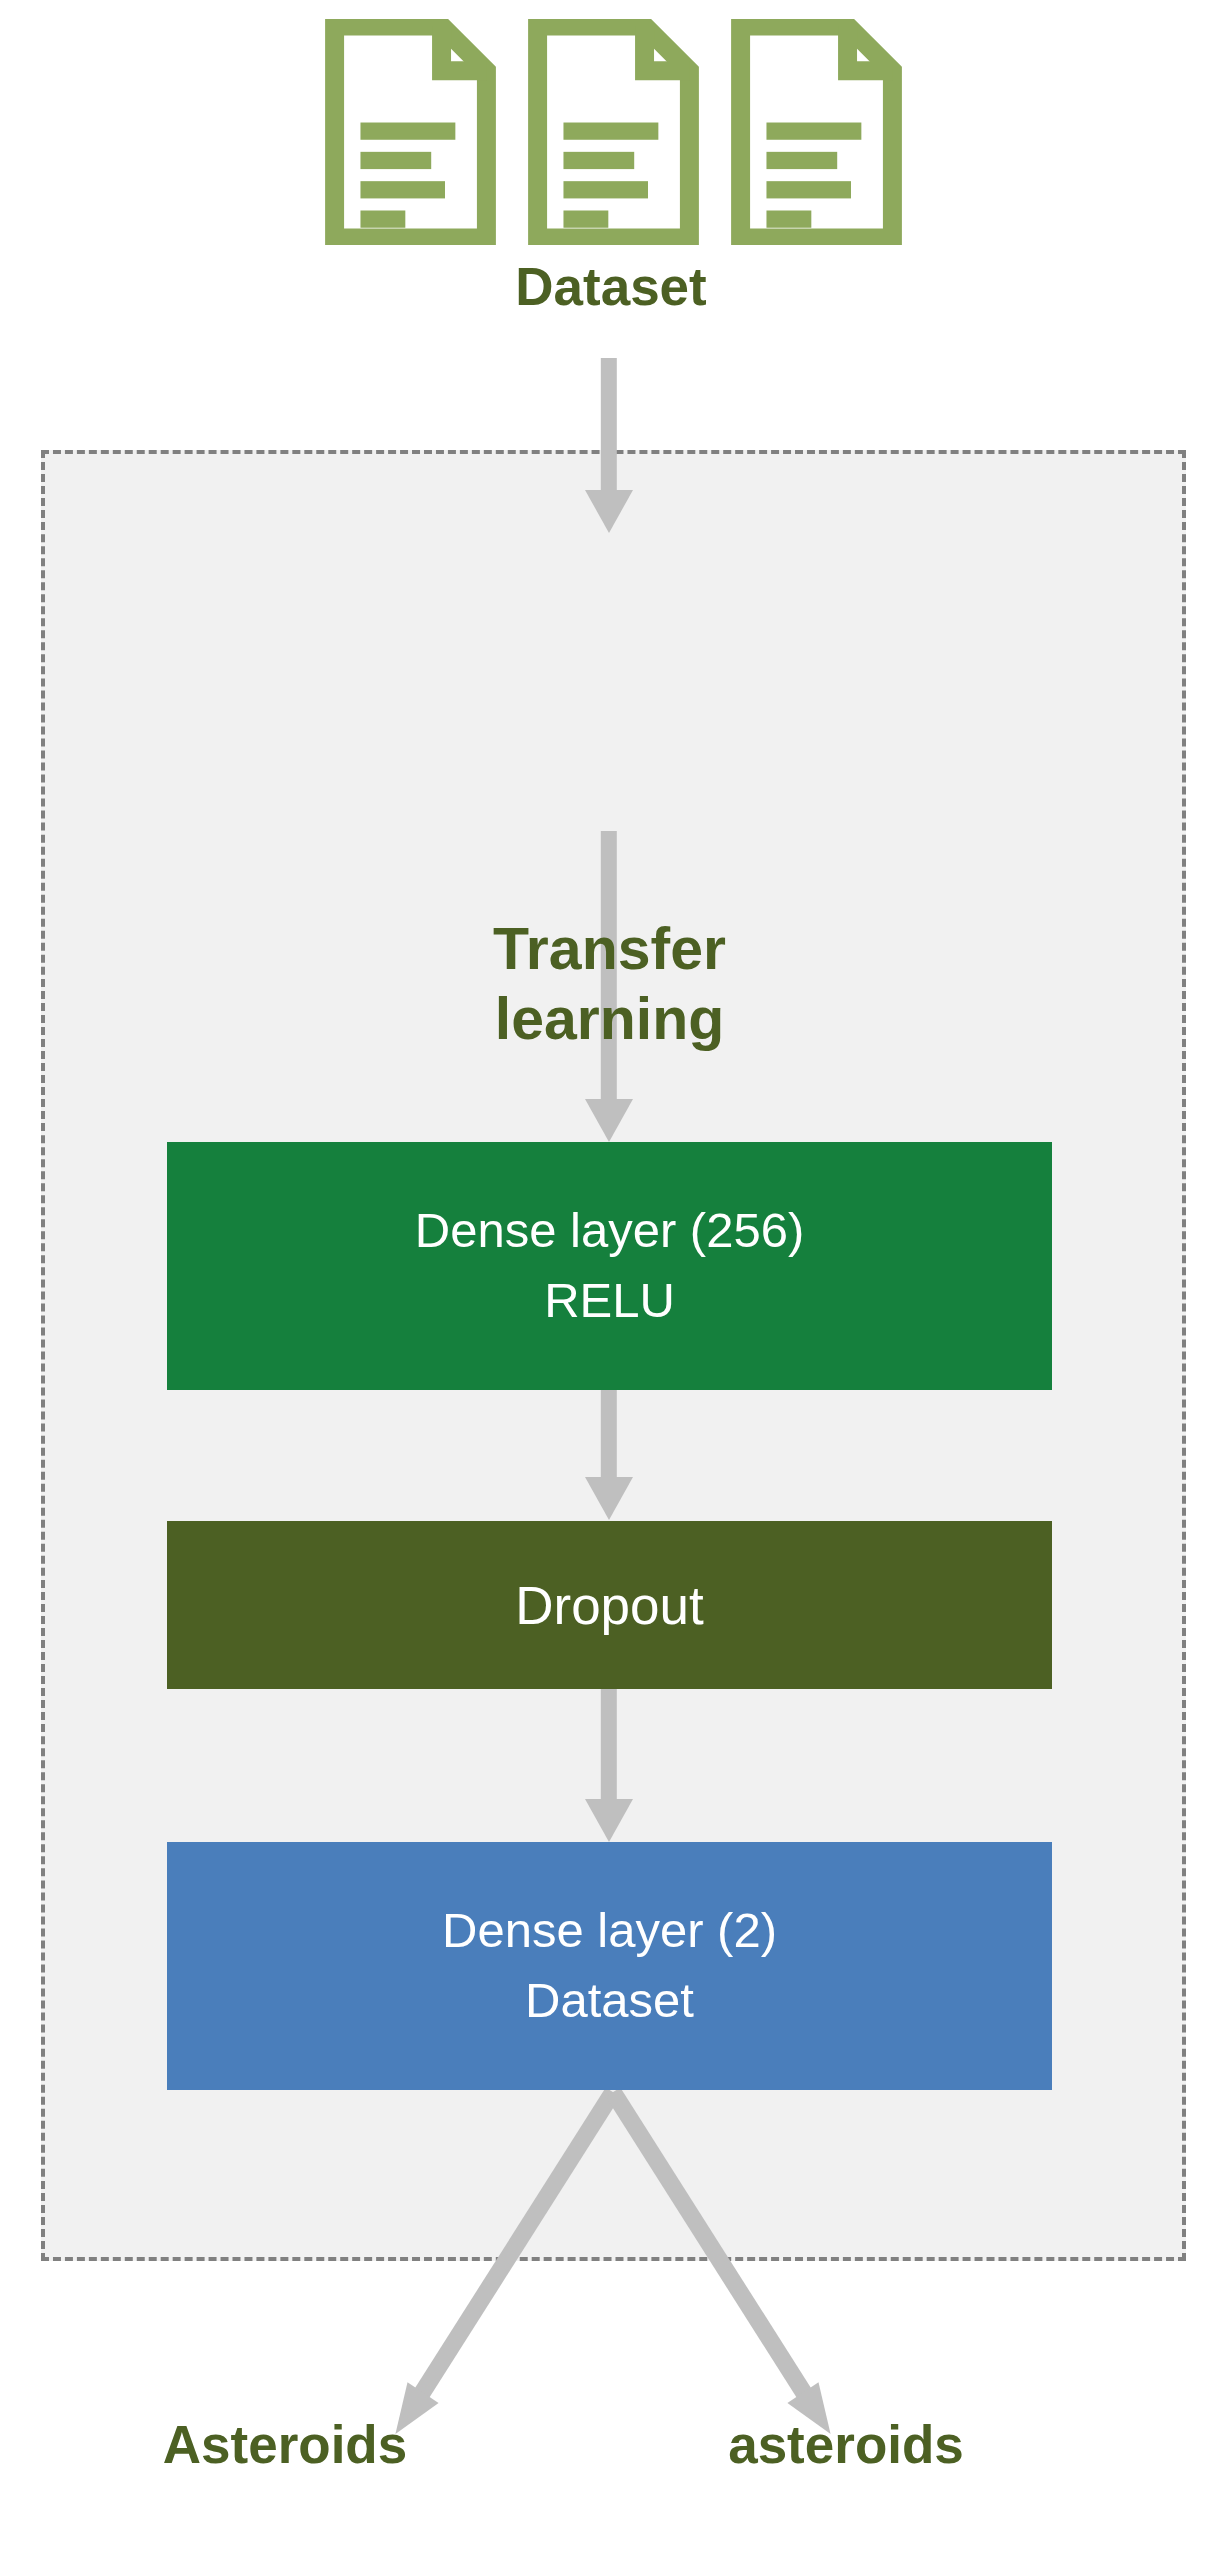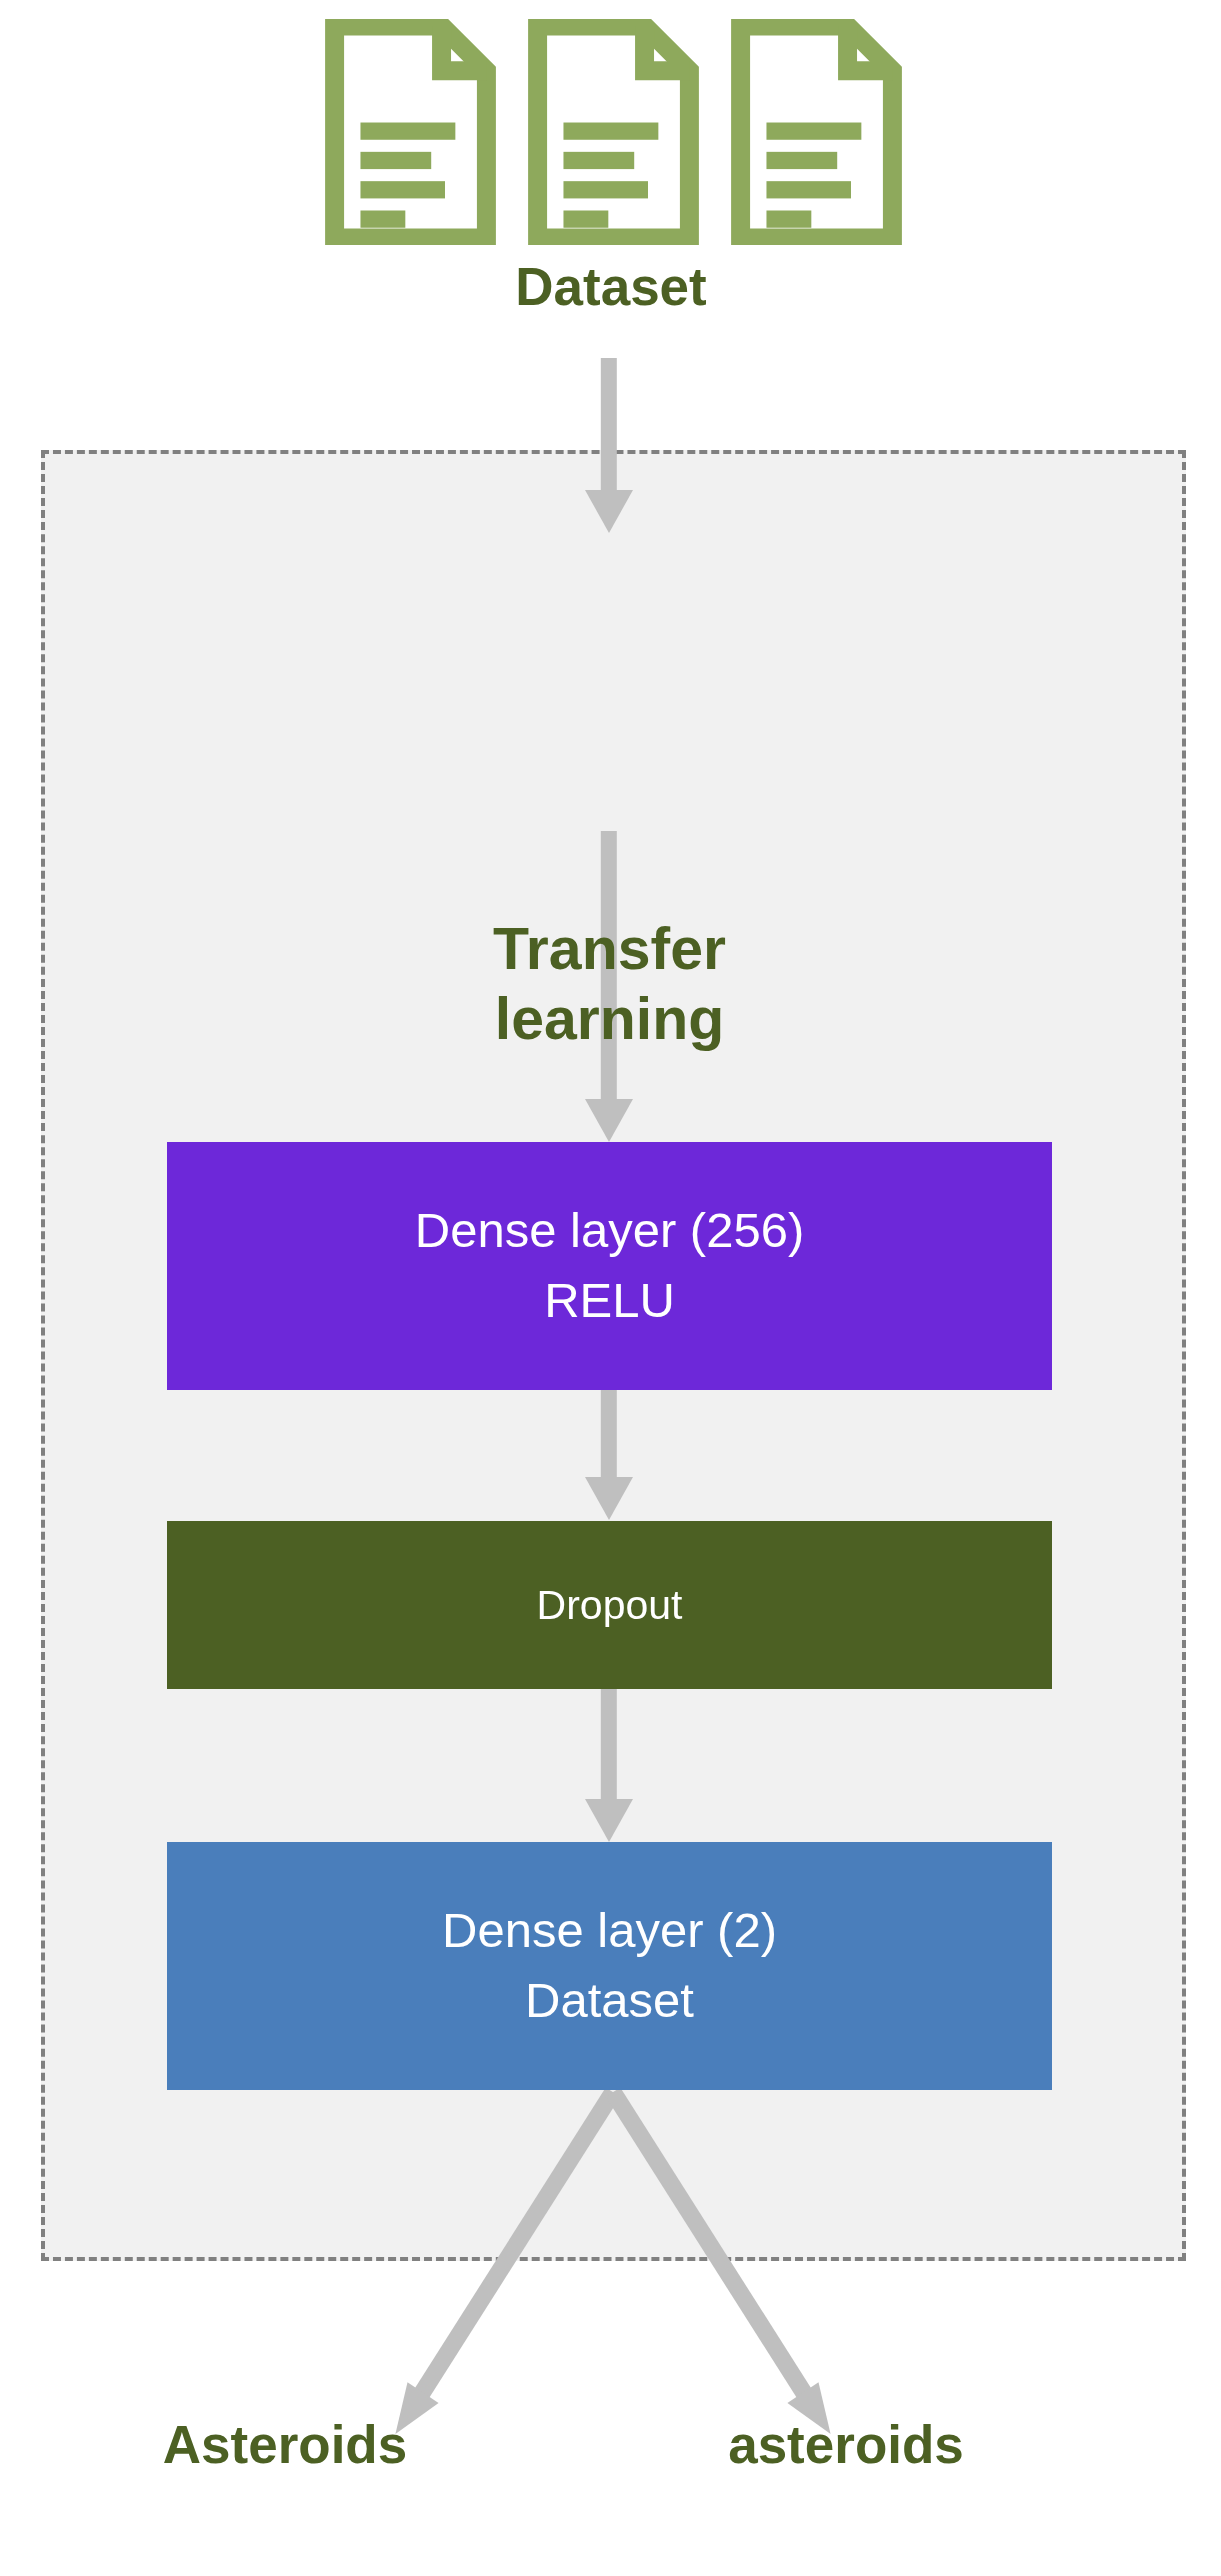--- a/index.html
+++ b/index.html
@@ -89,33 +89,33 @@
     font-size: 66px;
     font-weight: bold;
     letter-spacing: 0.9px;
   }
 
   #block-dense256 {
     left: 167px;
     top: 1142px;
     width: 885px;
     height: 248px;
-    background: #6d28d9;
+    background: #15803d;
     font-size: 49px;
     font-weight: normal;
     line-height: 1.42;
   }
 
   #block-dropout {
     left: 167px;
     top: 1521px;
     width: 885px;
     height: 168px;
     background: #4C6023;
-    font-size: 41px;
+    font-size: 53px;
     font-weight: normal;
   }
 
   #block-dense2 {
     left: 167px;
     top: 1842px;
     width: 885px;
     height: 248px;
     background: #4A7EBB;
     font-size: 49px;

